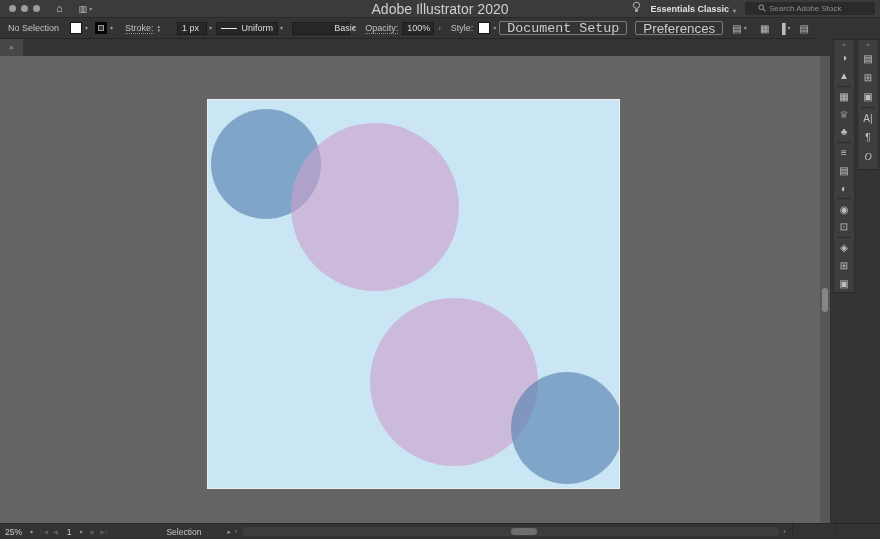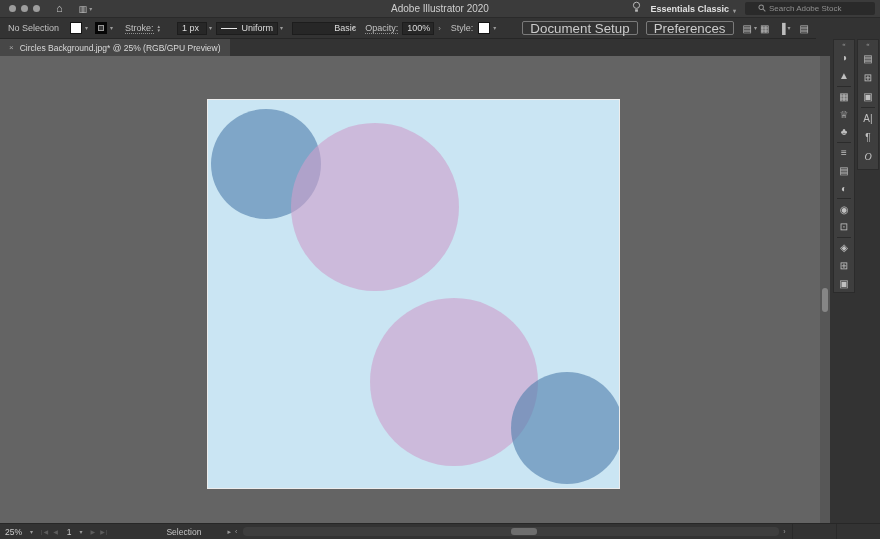--- a/index.html
+++ b/index.html
@@ -7,21 +7,21 @@
        font-family:"Liberation Sans",sans-serif;color:#c8c8c8;-webkit-font-smoothing:antialiased;}
 
   
   .titlebar{position:absolute;top:0;left:0;width:880px;height:17px;background:#3b3b3b;
             border-bottom:1px solid #2a2a2a;display:flex;align-items:center;font-size:9px;}
   .traffic{display:flex;gap:5px;margin-left:9px;}
   .tl-dot{width:7px;height:7px;border-radius:50%;background:#9d9d9d;}
   .tb-icon{color:#c2c2c2;font-size:11px;margin-left:16px;line-height:17px;}
   .tb-arrange{display:flex;align-items:center;gap:2px;margin-left:16px;color:#c2c2c2;}
   .chev{font-size:6px;color:#9a9a9a;line-height:1;}
-  .tb-title{position:absolute;left:50%;transform:translateX(-50%);color:#cfcfcf;font-size:10px;}
+  .tb-title{position:absolute;left:50%;transform:translateX(-50%);color:#cfcfcf;font-size:14px;}
   .tb-right{position:absolute;right:5px;display:flex;align-items:center;gap:9px;}
   .workspace{display:flex;align-items:flex-end;gap:4px;color:#e0e0e0;font-weight:bold;font-size:9px;}
   .searchbox{width:104px;height:13px;background:#2a2a2a;border-radius:2px;display:flex;
              align-items:center;gap:3px;padding:0 13px;color:#8f8f8f;font-size:8px;}
 
   
   .controlbar{position:absolute;top:18px;left:0;width:816px;height:20px;background:#333333;
               border-bottom:1px solid #262626;display:flex;align-items:center;font-size:9px;color:#c2c2c2;}
   .cb-label{white-space:nowrap;}
   .underlined{border-bottom:1px dotted #8f8f8f;padding-bottom:0px;}
@@ -143,38 +143,37 @@
     </div>
     <span class="chev" style="margin-left:2px;" data-name="chevron-down-icon">▾</span>
     <span class="cb-label underlined" style="margin-left:10px;" data-name="opacity-label">Opacity:</span>
     <div class="darkfield" style="margin-left:4px;width:32px;" data-name="opacity-field">
       <span data-name="opacity-value">100%</span>
     </div>
     <span style="margin-left:4px;color:#9a9a9a;font-size:8px;" data-name="opacity-flyout-icon">›</span>
     <span class="cb-label" style="margin-left:10px;" data-name="style-label">Style:</span>
     <div class="swatch" style="margin-left:5px;" data-name="graphic-style-swatch"></div>
     <span class="chev" style="margin-left:3px;" data-name="chevron-down-icon">▾</span>
-    <button class="cb-btn" style="margin-left:26px;" data-name="document-setup-button">Document Setup</button>
+    <button class="cb-btn" style="margin-left:3px;font-family:Liberation Mono, monospace;" data-name="document-setup-button">Document Setup</button>
     <button class="cb-btn" style="margin-left:8px;" data-name="preferences-button">Preferences</button>
     <span class="gicon" style="margin-left:9px;font-size:10px;color:#bdbdbd;" data-name="align-options-icon">▤</span>
     <span class="chev" style="margin-left:2px;" data-name="chevron-down-icon">▾</span>
     <div class="cb-right">
       <span class="gicon" data-name="touch-workspace-grid-icon">▦</span>
       <span style="display:flex;align-items:center;gap:2px;" data-name="dock-toggle-button">
         <span class="gicon" data-name="dock-panels-icon">▐</span>
         <span class="chev" data-name="chevron-down-icon">▾</span>
       </span>
       <span class="gicon" data-name="panel-menu-icon">▤</span>
     </div>
   </div>
 
   <div class="tabbar" data-name="document-tab-bar">
     <div class="doc-tab" data-name="document-tab">
       <span class="tab-close" data-name="close-tab-icon">×</span>
-      <span data-name="document-tab-title">Circles Background.jpg* @ 25% (RGB/GPU Preview)</span>
     </div>
   </div>
 
   <div class="canvas" data-name="canvas-pasteboard">
     <div class="artboard" id="artboard" data-name="artboard" style="left: 207px; top: 43px; width: 411px; height: 388px; background: rgb(202, 229, 243);">
         <div class="circle" data-name="blue-circle-top-left" style="left: 3px; top: 9px; height: 110px; width: 110px; background: rgba(81, 127, 172, 0.62);"></div>
         <div class="circle" data-name="purple-circle-top" style="left: 83px; top: 23px; height: 168px; width: 168px; background: rgba(205, 160, 204, 0.62);"></div>
         <div class="circle" data-name="purple-circle-bottom" style="left: 162px; top: 198px; height: 168px; width: 168px; background: rgba(205, 160, 204, 0.62);"></div>
         <div class="circle" data-name="blue-circle-bottom-right" style="left: 303px; top: 272px; height: 112px; width: 112px; background: rgba(81, 127, 172, 0.62);"></div>
       </div>

